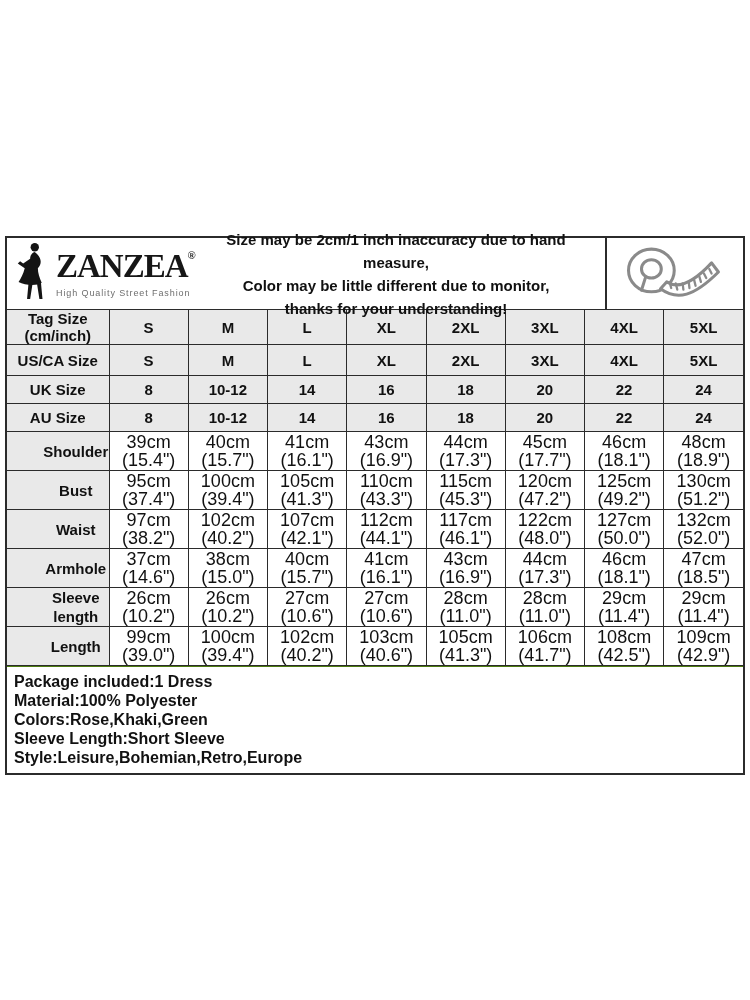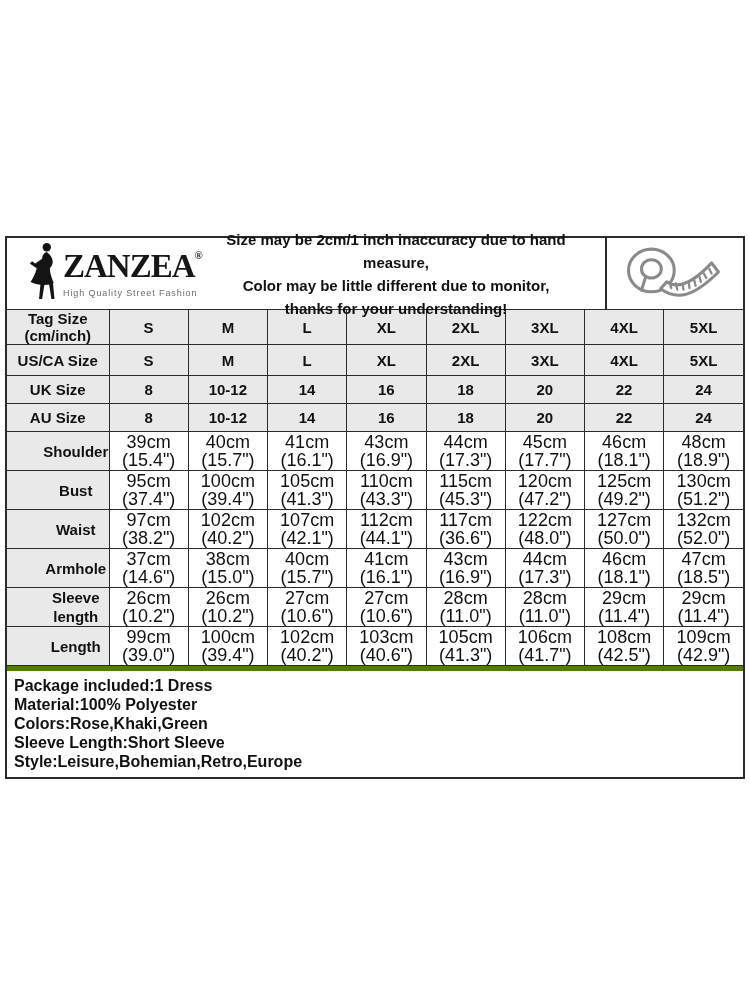--- a/index.html
+++ b/index.html
@@ -2,21 +2,21 @@
 <html><head>
 <meta charset="utf-8">
 <style>
   html,body{margin:0;padding:0;background:#ffffff;}
   .page{position:relative;width:750px;height:1000px;background:#ffffff;overflow:hidden;
         font-family:"Liberation Sans",sans-serif;color:#111;}
   .sheet{position:absolute;top:236px;left:5px;width:736px;border:2px solid #2b2b2b;background:#fff;}
 
   
   .hdr{display:flex;align-items:stretch;height:71px;border-bottom:1px solid #2b2b2b;}
-  .brand{width:186px;display:flex;align-items:center;padding-left:22px;box-sizing:border-box;}
+  .brand{width:186px;display:flex;align-items:center;gap:5px;padding-left:10px;box-sizing:border-box;}
   .brand-fig{flex:0 0 auto;}
   .brand-txt{display:flex;flex-direction:column;line-height:1;}
   .brand-name{font-family:"Liberation Serif",serif;font-weight:700;font-size:33px;
               letter-spacing:-1px;color:#161616;white-space:nowrap;}
   .brand-name sup{font-size:11px;letter-spacing:0;vertical-align:18px;}
   .brand-tag{font-size:9px;color:#6e6e6e;letter-spacing:0.9px;margin-top:6px;white-space:nowrap;}
   .disc{flex:1;display:flex;flex-direction:column;justify-content:center;text-align:center;
         font-weight:700;font-size:15px;line-height:23px;padding-right:6px;}
   .tapecell{width:138px;box-sizing:border-box;border-left:2px solid #2b2b2b;
             display:flex;align-items:center;justify-content:center;}
@@ -27,21 +27,21 @@
               white-space:pre-line;padding:0;}
   table.sz td:first-child{border-left:none;}
   table.sz td:last-child{border-right:none;}
   table.sz tr:first-child td{border-top:none;}
   .r-hdr td{background:#e9e9e9;font-weight:700;font-size:15px;}
   .r-meas td{font-size:18px;line-height:18px;background:#fff;}
   .r-meas td.lbl{background:#e9e9e9;font-weight:700;font-size:15px;line-height:19px;padding-left:36px;}
   tr.h34 td{height:34px;} tr.h30 td{height:30px;} tr.h27 td{height:27px;} tr.h38 td{height:38px;}
 
   
-  .notes{border-top:5px solid #4d7c0f;padding:5px 7px 6px 7px;font-size:16px;
+  .notes{border-top:1px solid #4d7c0f;padding:5px 7px 6px 7px;font-size:16px;
          font-weight:700;line-height:19px;}
   .notes div{white-space:nowrap;}
 </style>
 </head>
 <body>
 
 <div class="page">
   <div class="sheet">
 
     <div class="hdr">
@@ -190,21 +190,21 @@
           <td class="lbl">Waist</td>
           <td>97cm
 (38.2")</td>
           <td>102cm
 (40.2")</td>
           <td>107cm
 (42.1")</td>
           <td>112cm
 (44.1")</td>
           <td>117cm
-(36.6")</td>
+(46.1")</td>
           <td>122cm
 (48.0")</td>
           <td>127cm
 (50.0")</td>
           <td>132cm
 (52.0")</td>
         </tr>
         <tr class="r-meas h38">
           <td class="lbl">Armhole</td>
           <td>37cm

